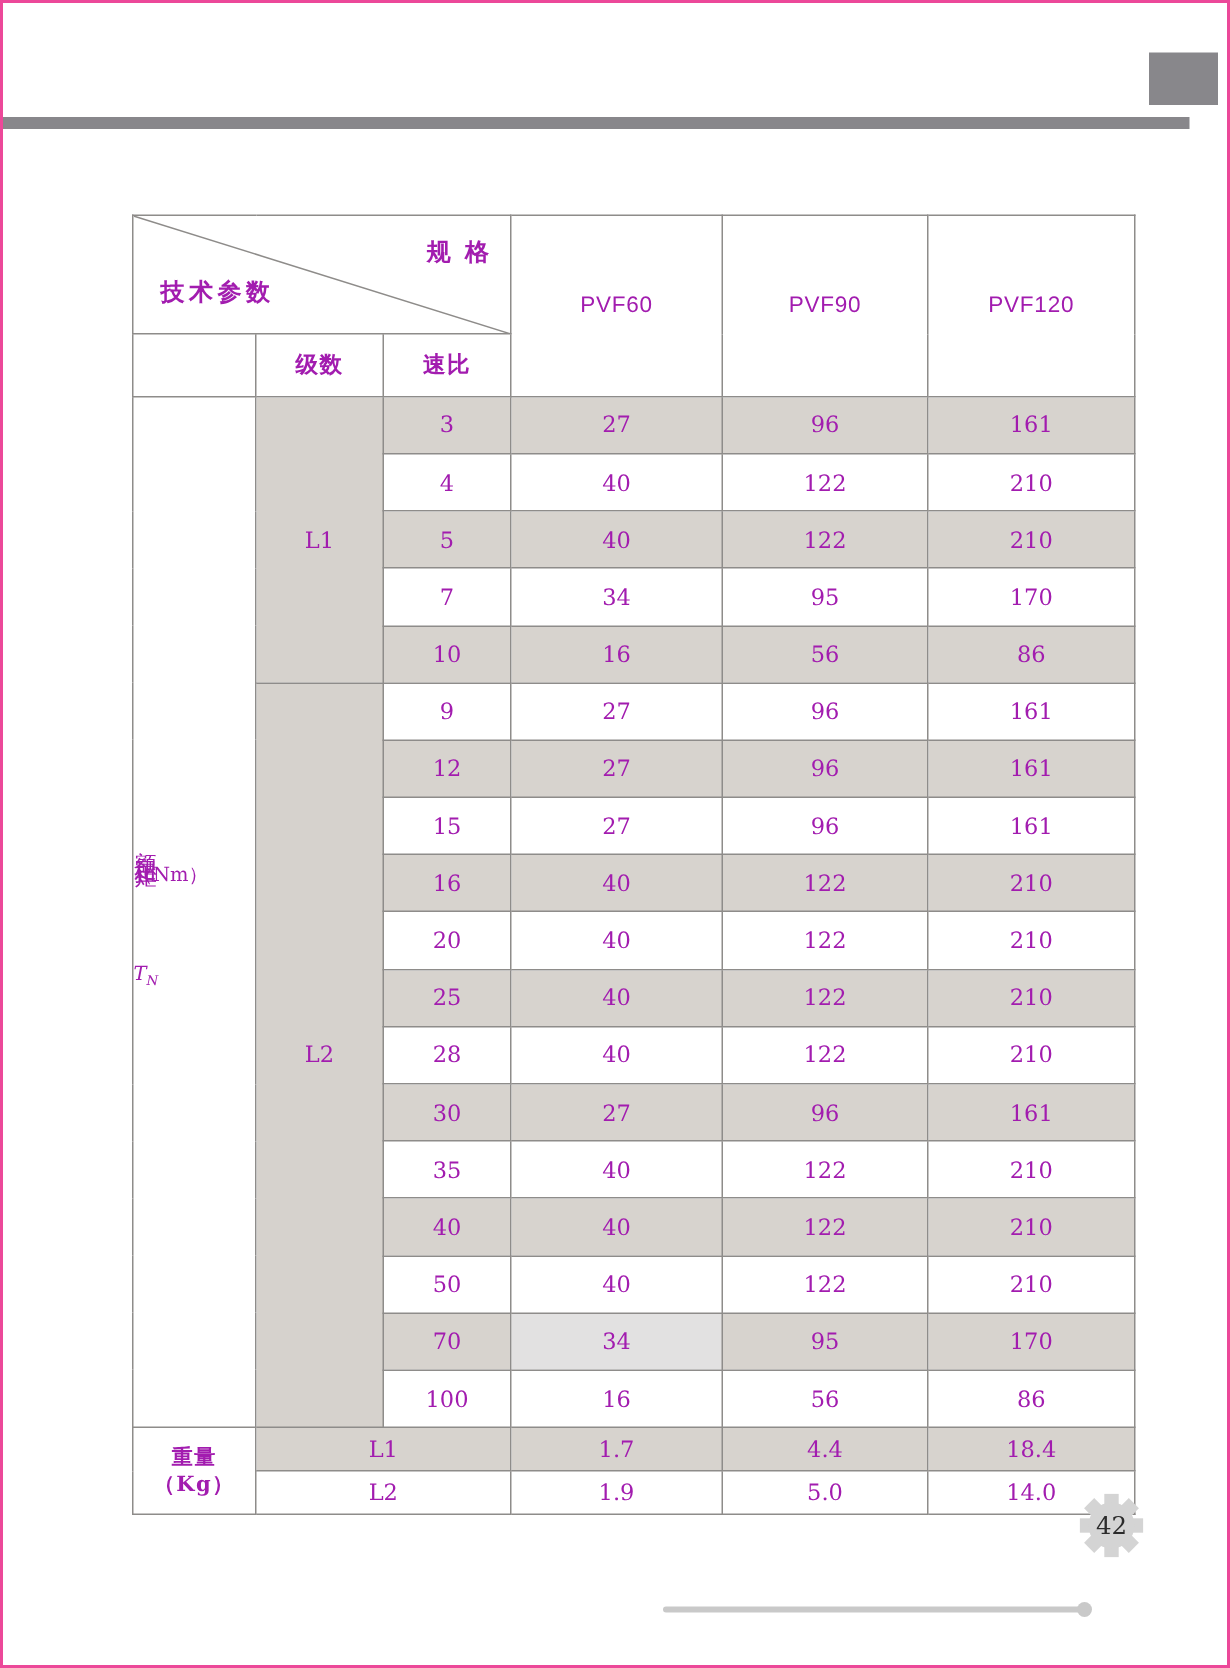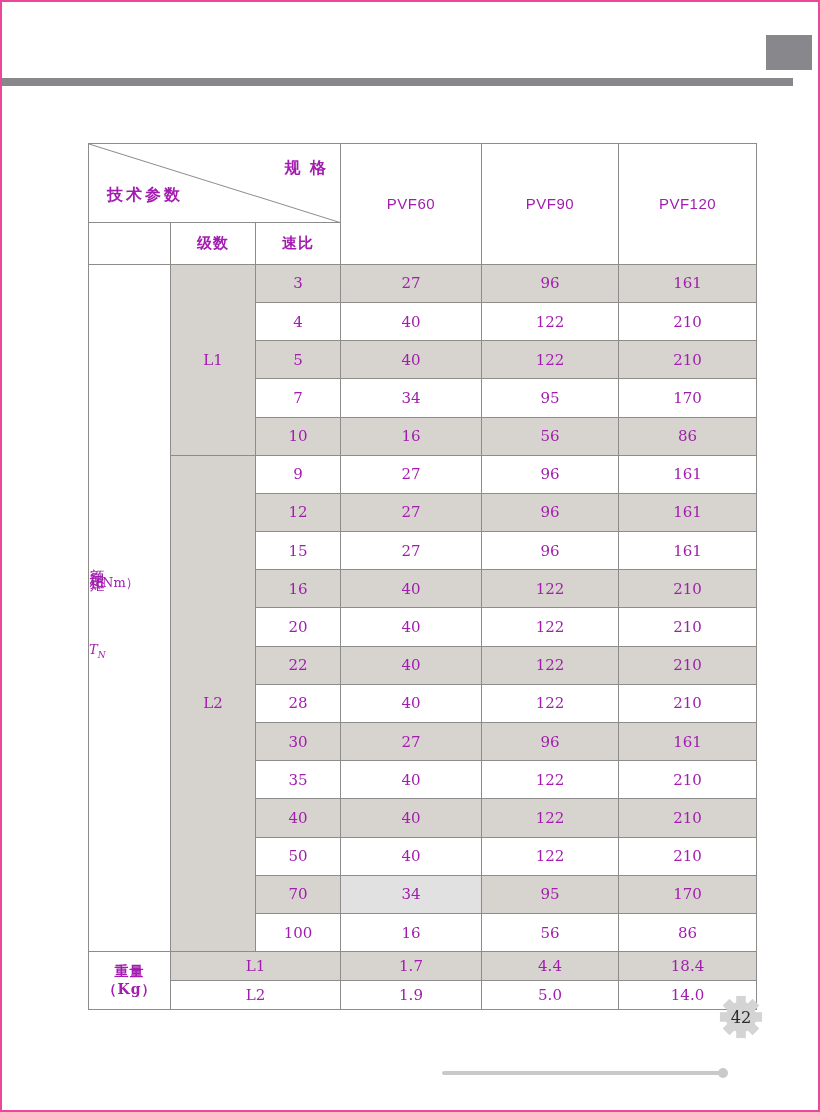--- a/index.html
+++ b/index.html
@@ -179,21 +179,21 @@
       <td>122</td>
       <td>210</td>
     </tr>
     <tr class="dr">
       <td>20</td>
       <td>40</td>
       <td>122</td>
       <td>210</td>
     </tr>
     <tr class="dr g">
-      <td>22</td>
+      <td>25</td>
       <td>40</td>
       <td>122</td>
       <td>210</td>
     </tr>
     <tr class="dr">
       <td>28</td>
       <td>40</td>
       <td>122</td>
       <td>210</td>
     </tr>

